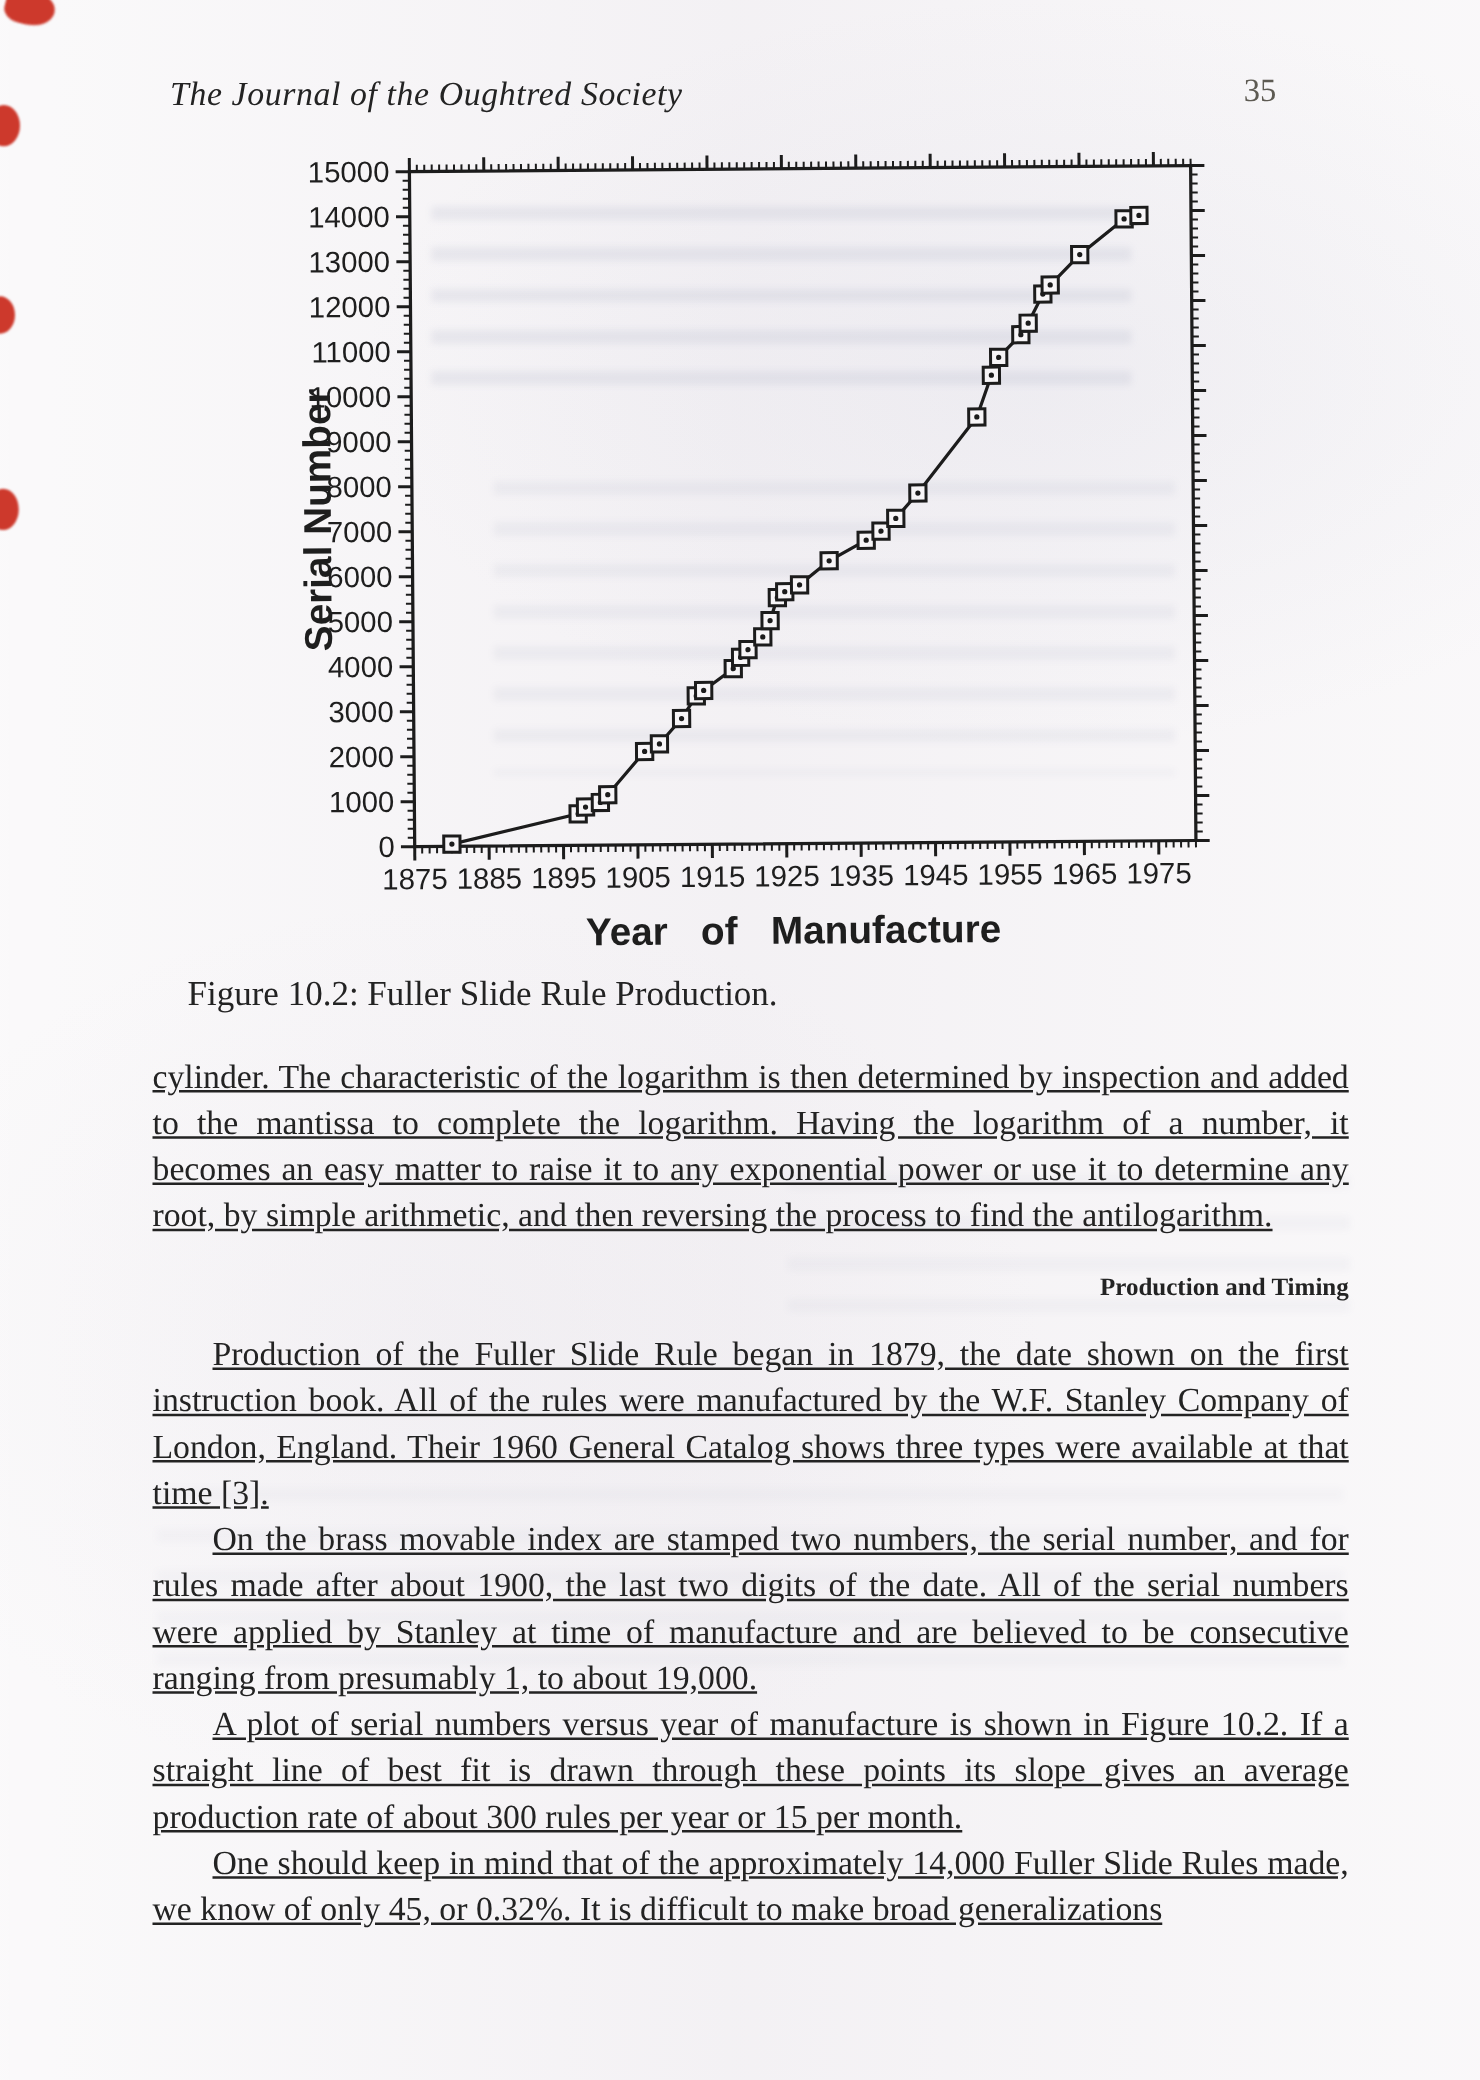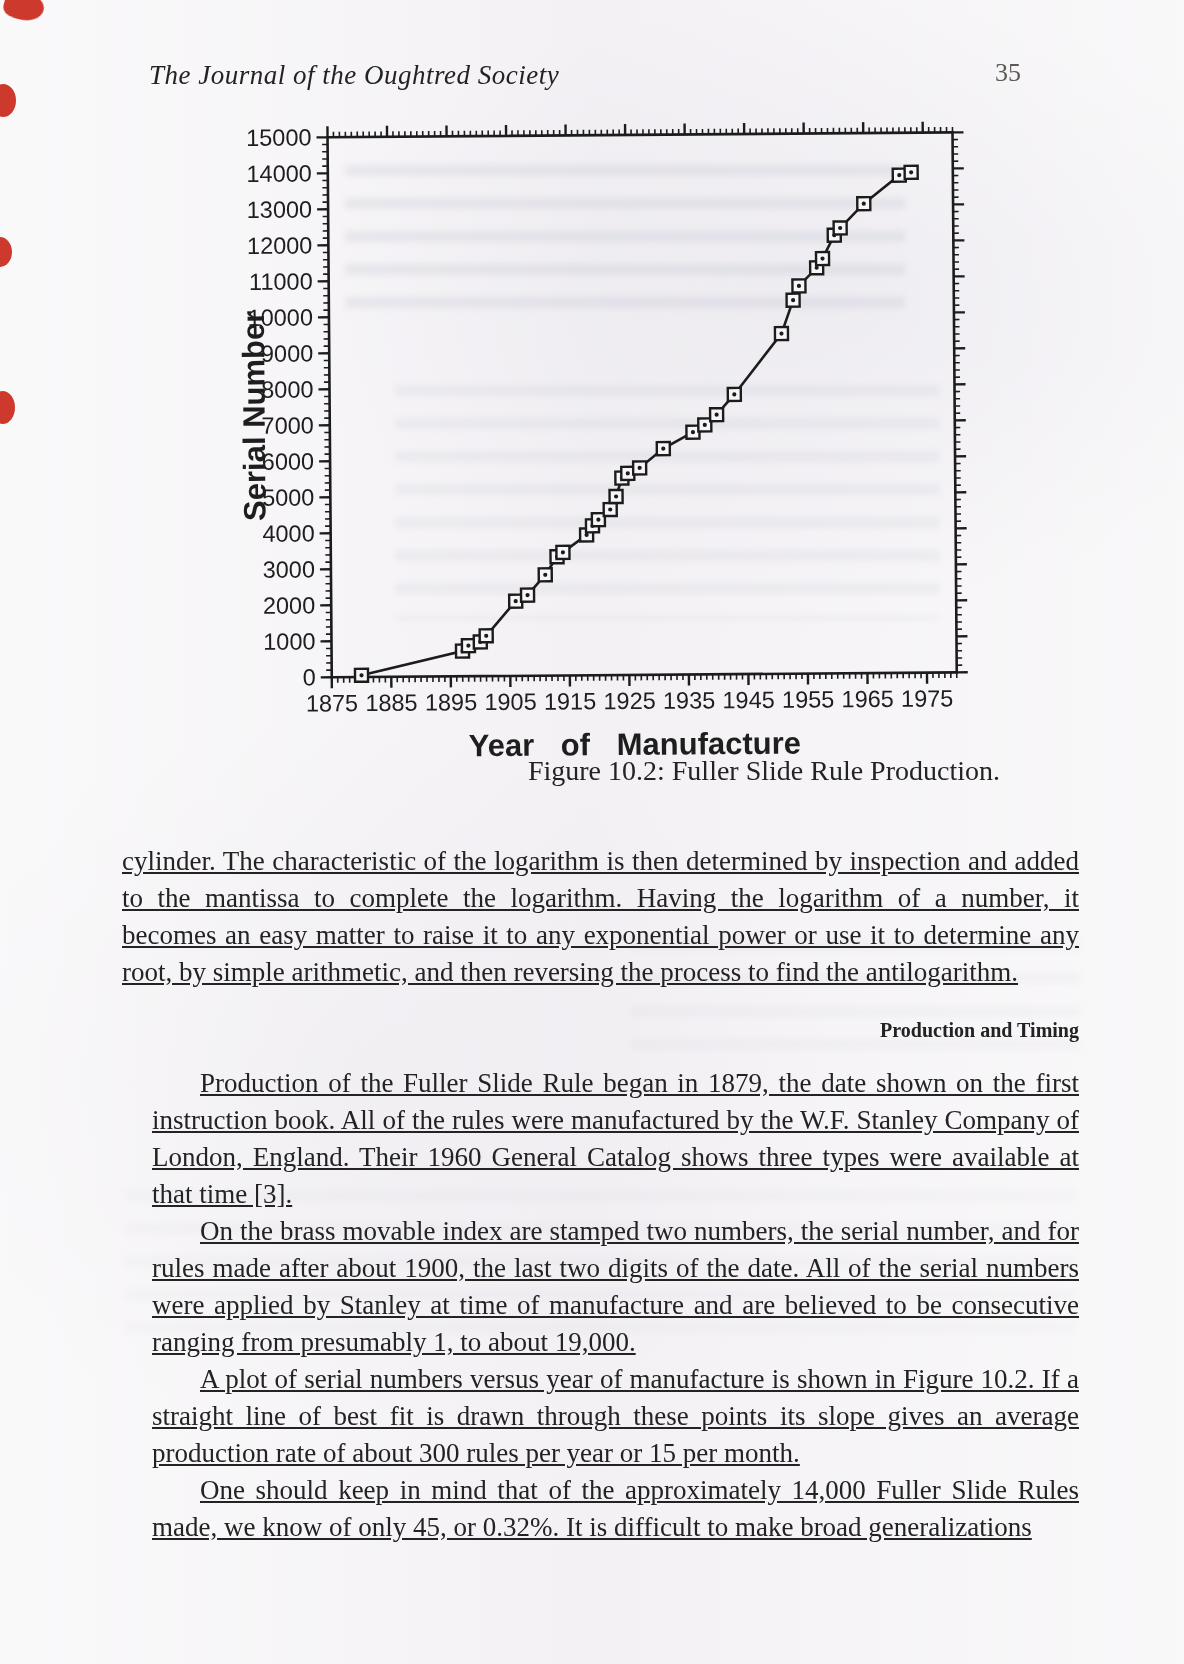--- a/index.html
+++ b/index.html
@@ -15,35 +15,35 @@
       radial-gradient(800px 600px at 30% 65%, rgba(220,215,225,.18), transparent 60%),
       linear-gradient(90deg, rgba(255,255,255,.5), rgba(238,235,240,.35) 50%, rgba(255,255,255,.4));
     pointer-events:none;
   }
   .bleed{ 
     position:absolute; filter:blur(3px); pointer-events:none;
     background:repeating-linear-gradient(to bottom, rgba(120,128,160,.30) 0 11px, transparent 11px 33px);
   }
   .redmark{ position:absolute; background:#cd392c; filter:blur(.7px); }
   .header{
-    position:absolute; left:149px; top:60px; width:920px;
+    position:absolute; left:136px; top:60px; width:920px;
     font-style:italic; font-size:27px; letter-spacing:.5px;
   }
   .pagenum{
     position:absolute; left:995px; top:58px; font-style:normal;
     font-size:26px; color:#5d5a52;
   }
   #chart-wrap{ position:absolute; left:235px; top:106px; width:780px; height:690px;
     transform:rotate(-0.45deg); }
-  .caption{ position:absolute; left:150px; top:755px; width:850px; text-align:right;
+  .caption{ position:absolute; left:150px; top:780px; width:850px; text-align:left;
     font-size:28px; }
   .article{ position:absolute; left:122px; top:843px; width:957px;
     font-size:27px; line-height:37px; text-align:justify; }
   .article p{ margin:0;text-decoration:underline; }
-  .article p.indent{ text-indent:48px;margin-left:30px; }
+  .article p.indent{ text-indent:48px; }
   .article h3{
     margin:21px 0 16px 0; text-align:right; font-size:20px; font-weight:bold;
   }
   svg text{ font-family:"Liberation Sans", sans-serif; fill:#1e1e1e; }
 </style>
 </head>
 <body>
 
 <div id="page">
 

